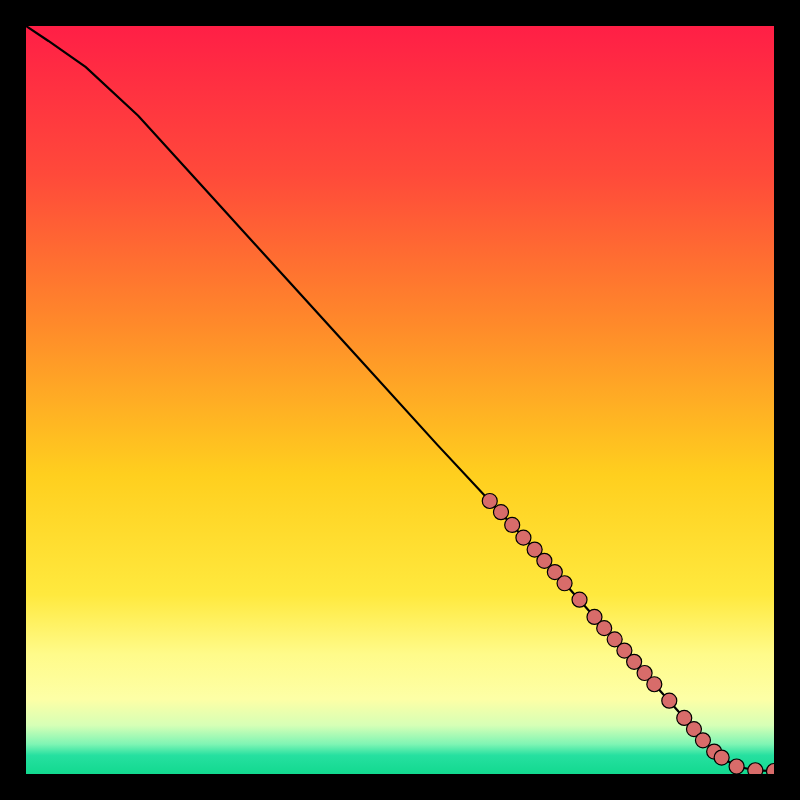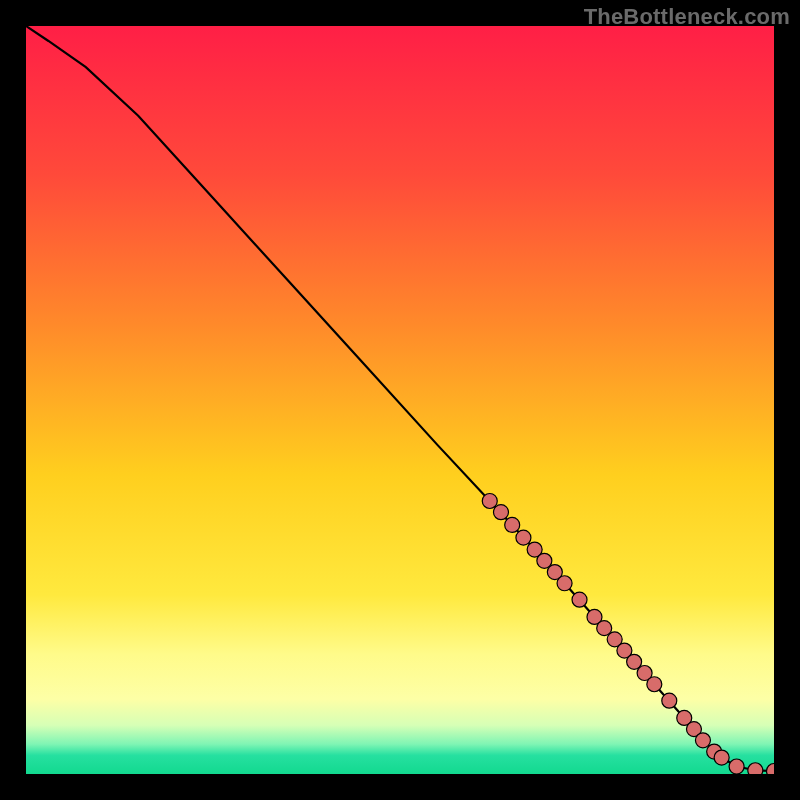--- a/index.html
+++ b/index.html
@@ -34,21 +34,20 @@
     height: 748px;
   }
   svg {
     display: block;
   }
 </style>
 </head>
 <body>
 
 <div class="frame">
-  <div class="watermark">TheBottleneck.com</div>
 
   <div class="plot">
     <svg id="chart-svg" width="748" height="748" viewBox="0 0 748 748" preserveAspectRatio="none">
       <defs>
         <linearGradient id="bg-grad" x1="0" y1="0" x2="0" y2="1">
             <stop offset="0.00%" stop-color="#ff1f46"></stop>
             <stop offset="20.00%" stop-color="#ff4a3a"></stop>
             <stop offset="40.00%" stop-color="#ff8a2a"></stop>
             <stop offset="60.00%" stop-color="#ffcf1e"></stop>
             <stop offset="76.00%" stop-color="#ffe93e"></stop>

